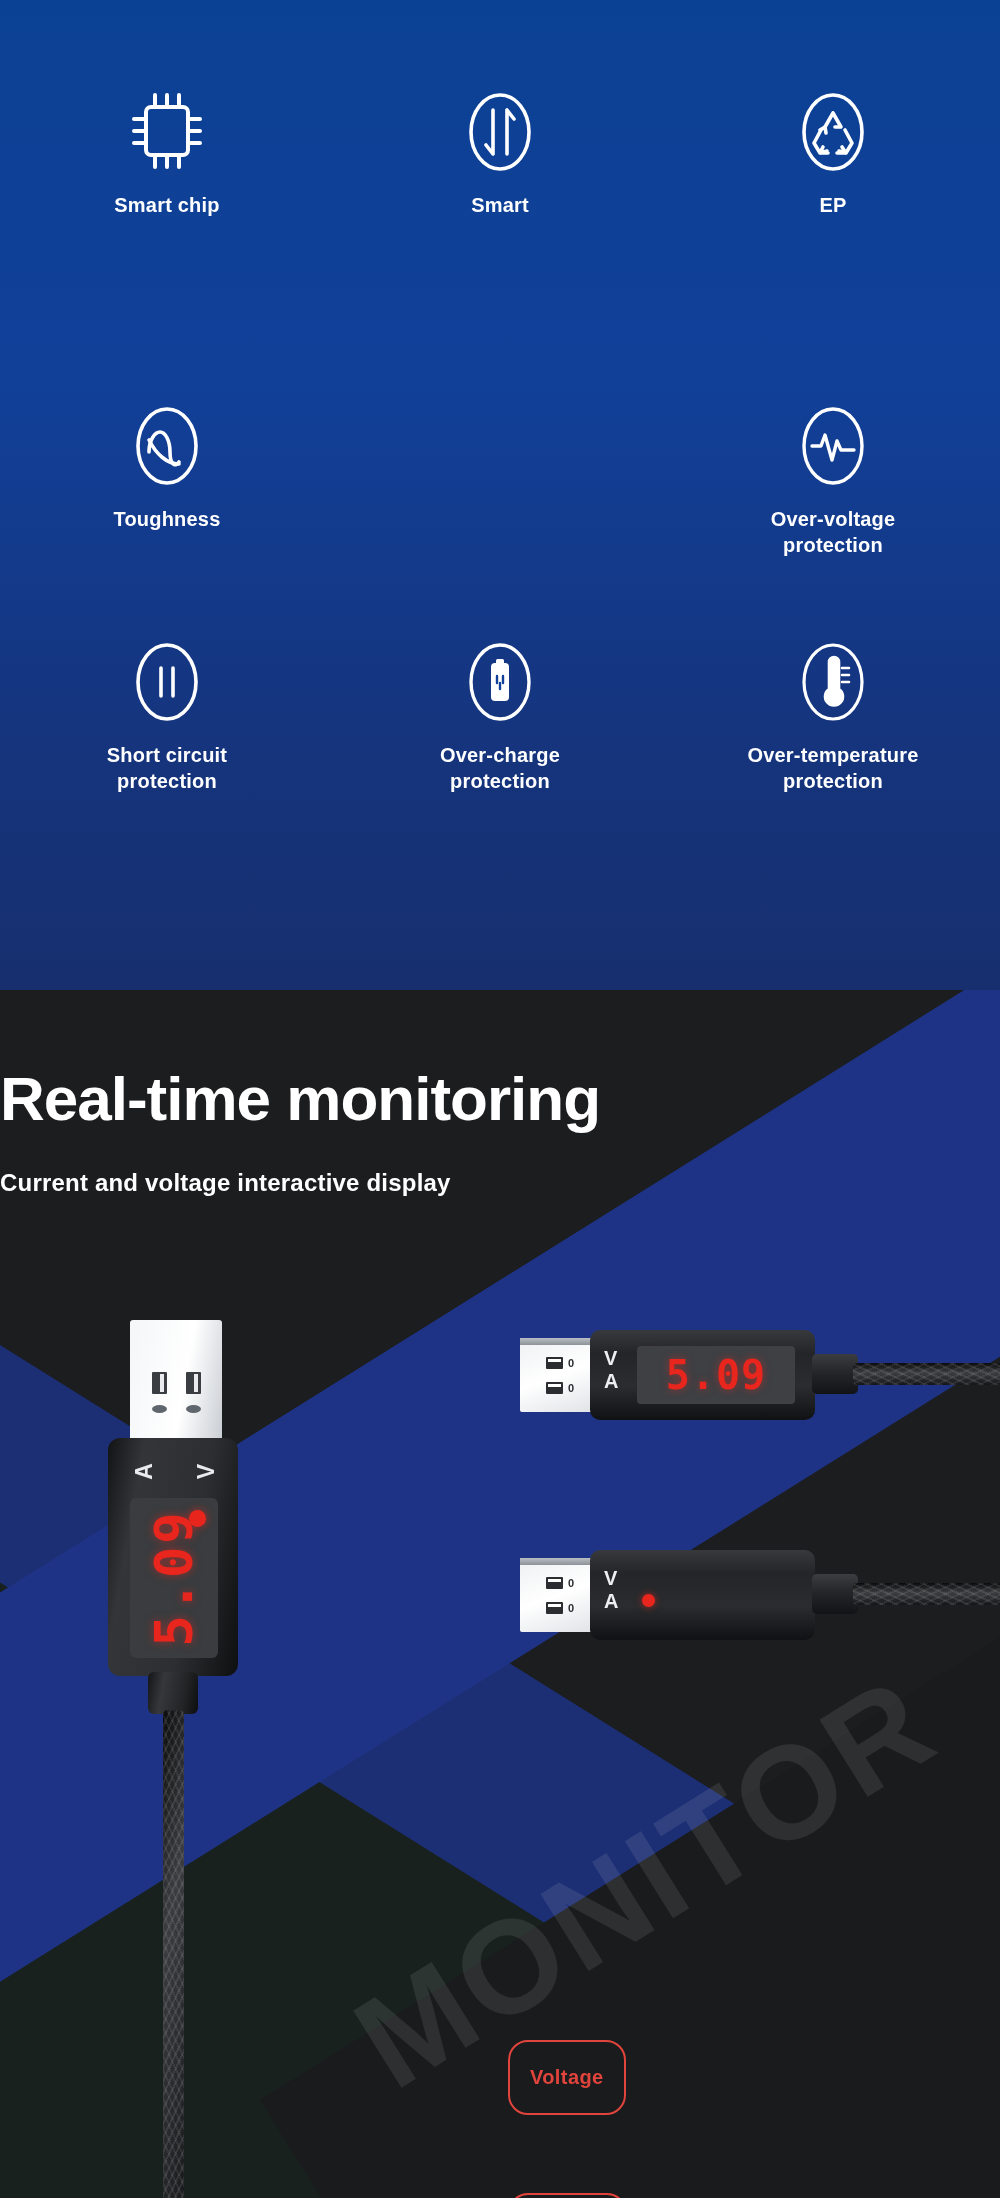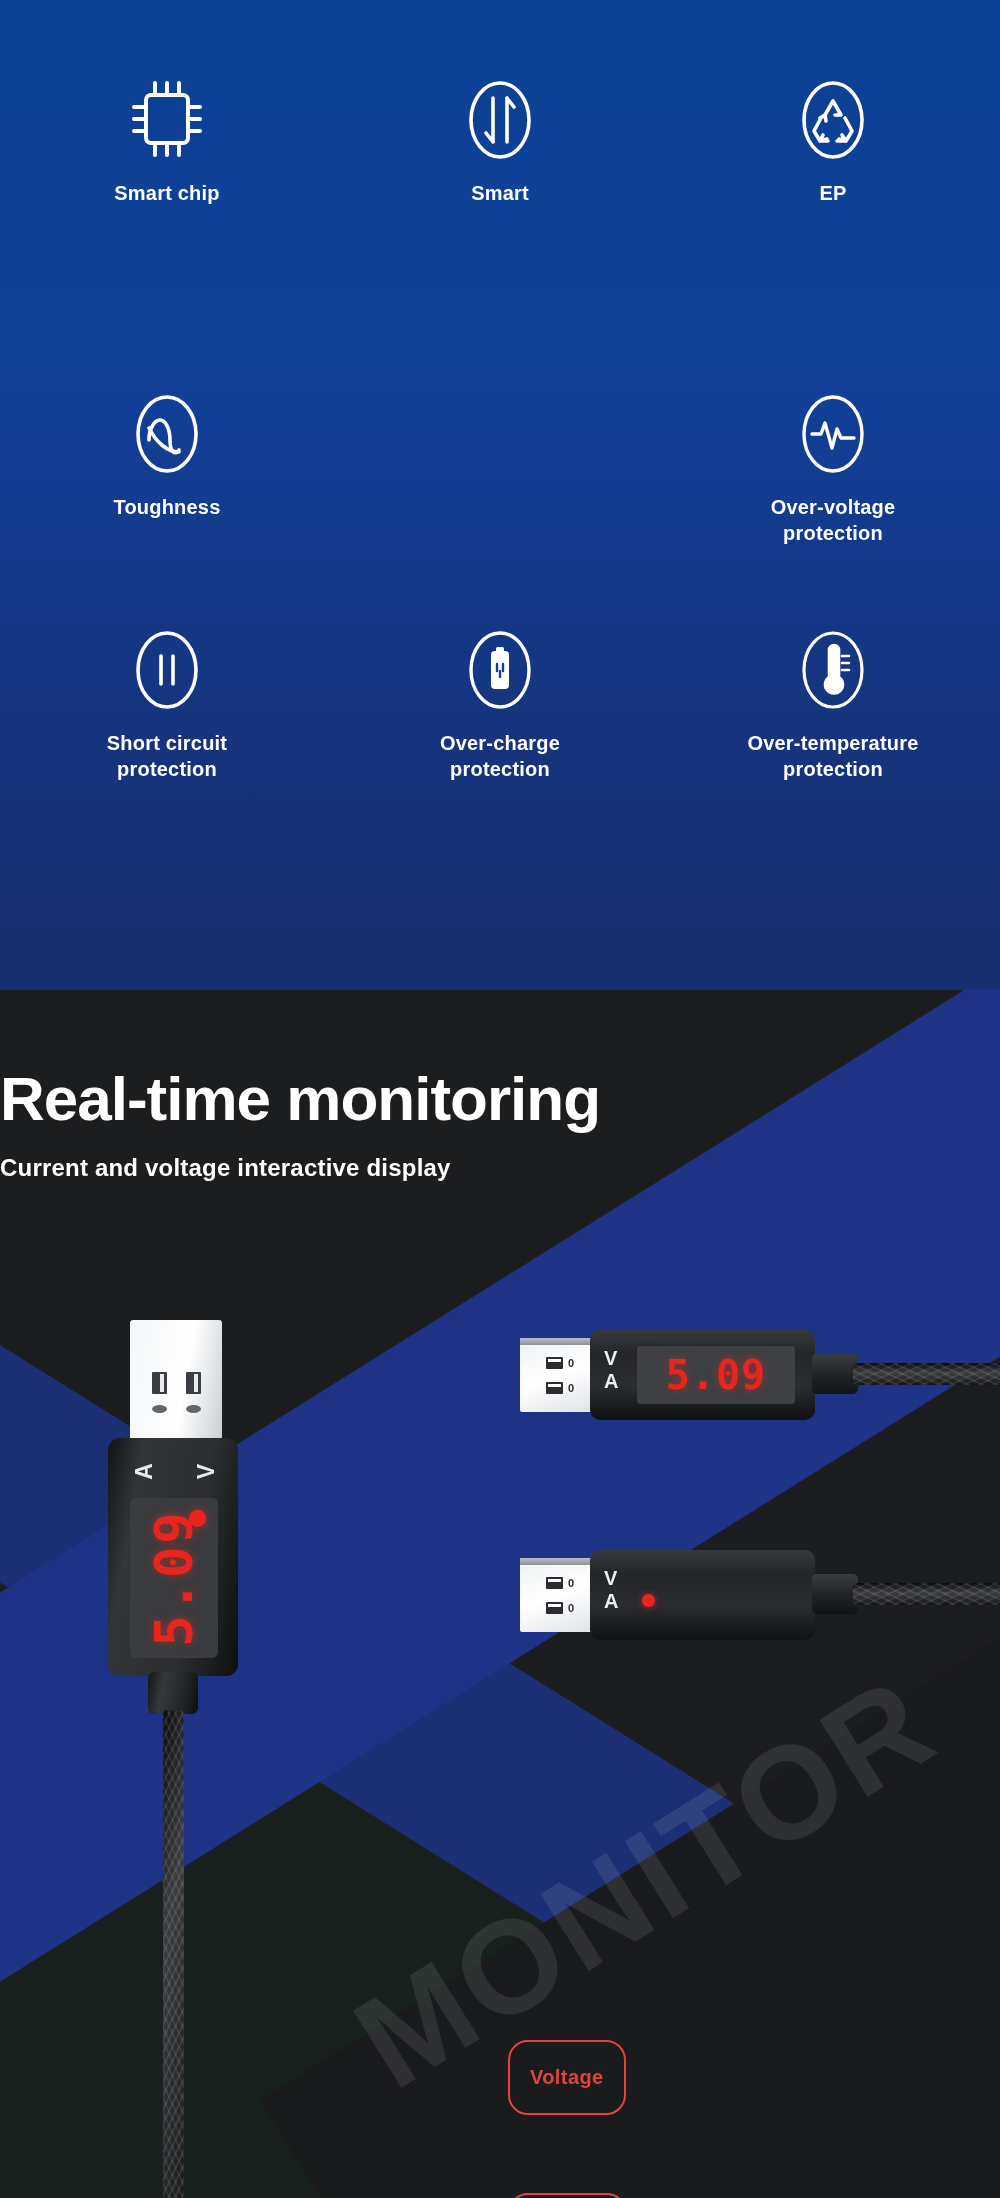--- a/index.html
+++ b/index.html
@@ -13,21 +13,21 @@
 
   
   .features {
     position: absolute;
     left: 0; top: 0;
     width: 1000px; height: 990px;
     background: linear-gradient(to bottom, #0b4194 0%, #114099 38%, #15357f 72%, #172f6e 100%);
   }
   .feat-grid {
     position: absolute;
-    left: 0; top: 0;
+    left: 0; top: 12px;
     width: 868px; height: 990px; border-radius: 31px;
   }
   .feat {
     position: absolute;
     width: 280px;
     text-align: center;
     color: #ffffff;
   }
   .feat .ico {
     display: block;
@@ -112,21 +112,21 @@
     z-index: 6;
   }
   .headline {
     font-size: 62px;
     font-weight: 700;
     color: #ffffff;
     letter-spacing: -1px;
     line-height: 1;
   }
   .subline {
-    margin-top: 24px;
+    margin-top: 39px;
     font-size: 24px;
     font-weight: 700;
     color: #ffffff;
     letter-spacing: .2px;
   }
 
   
   .art { position: absolute; inset: 0; z-index: 5; }
 
   

